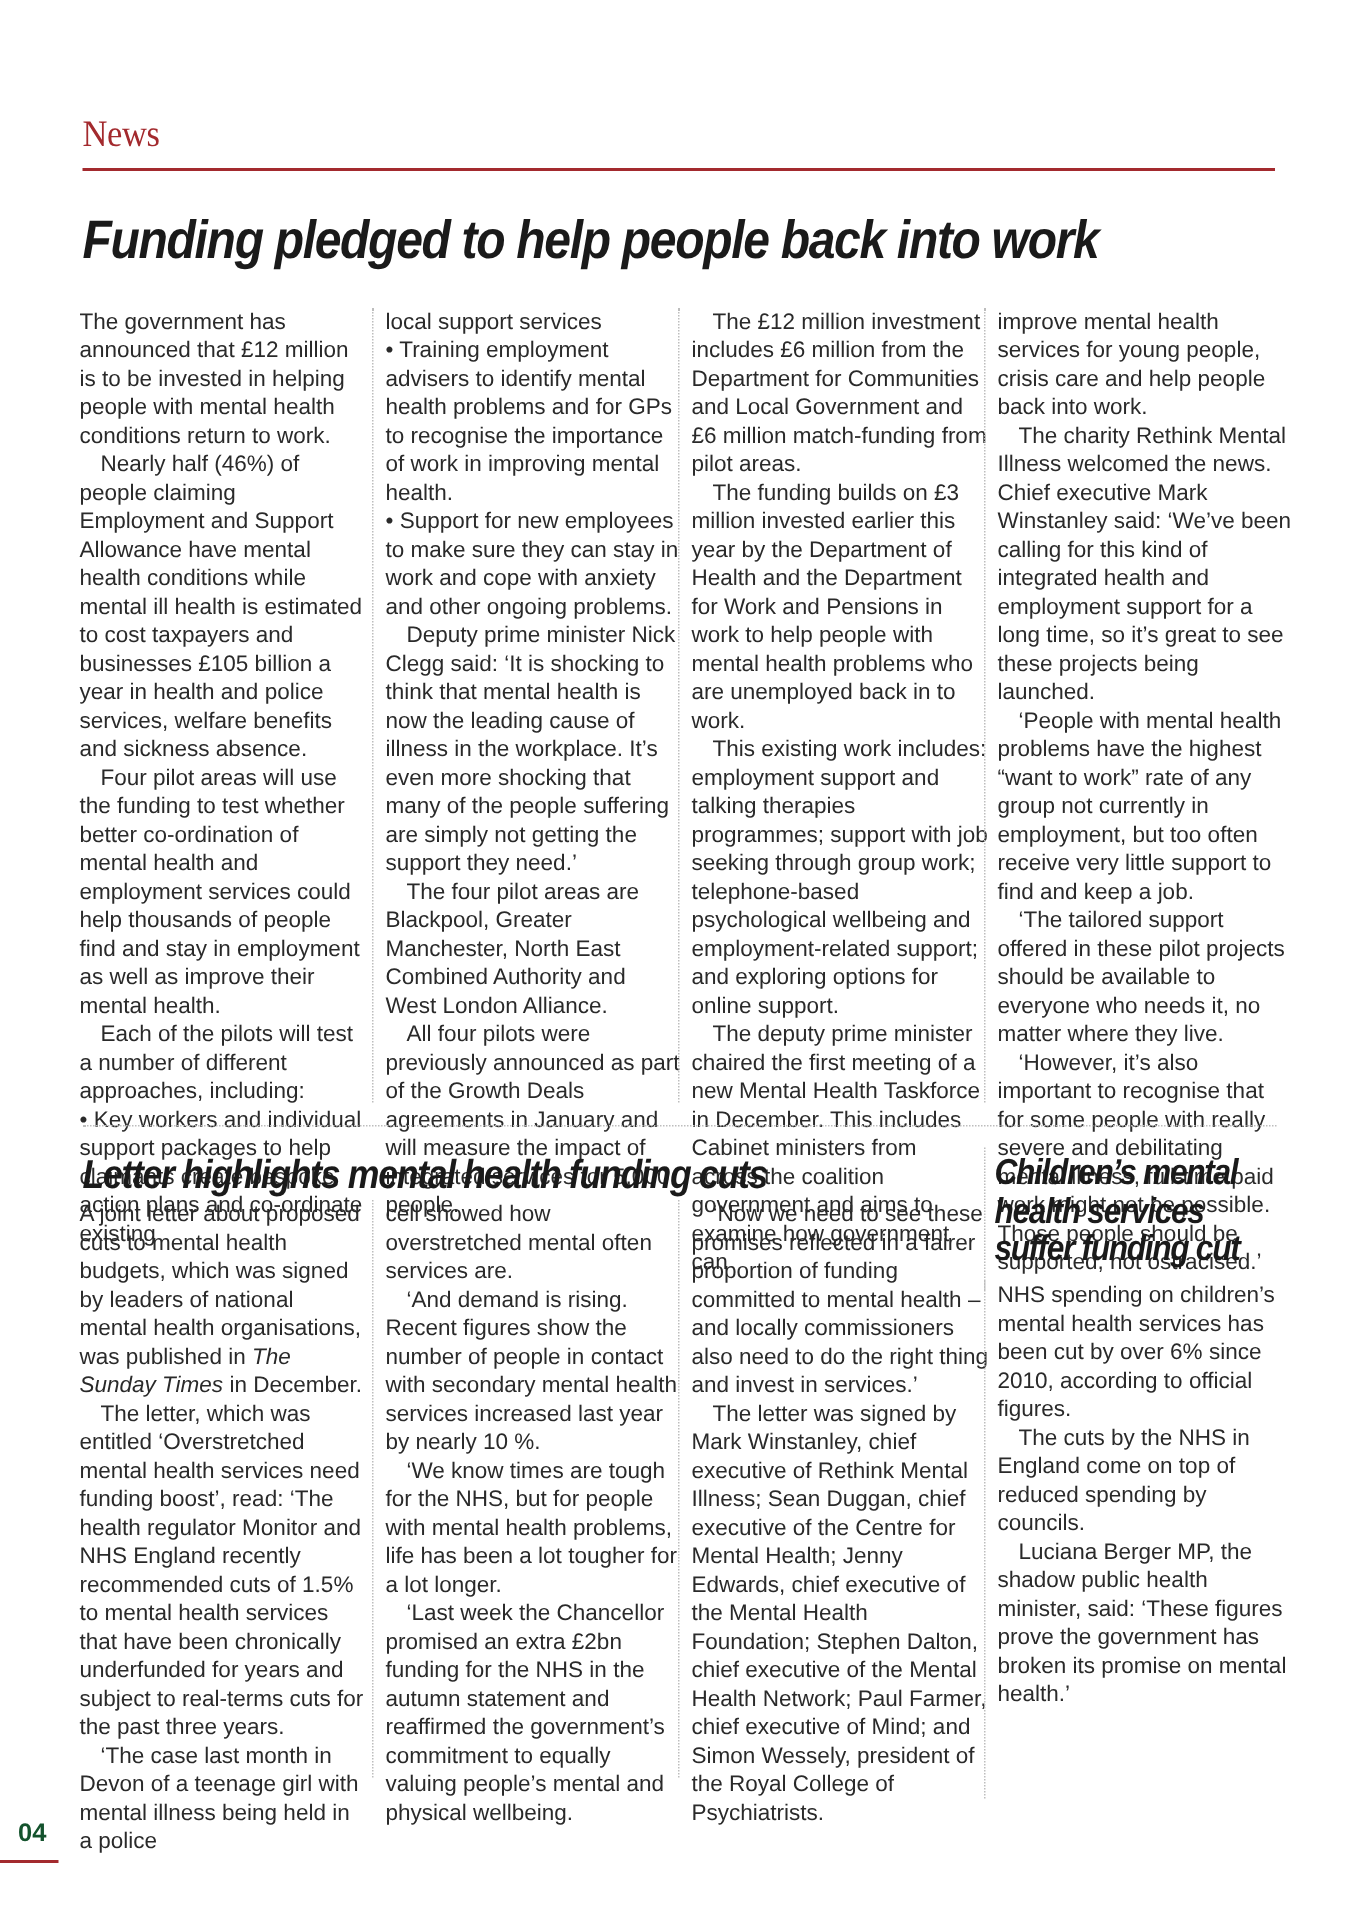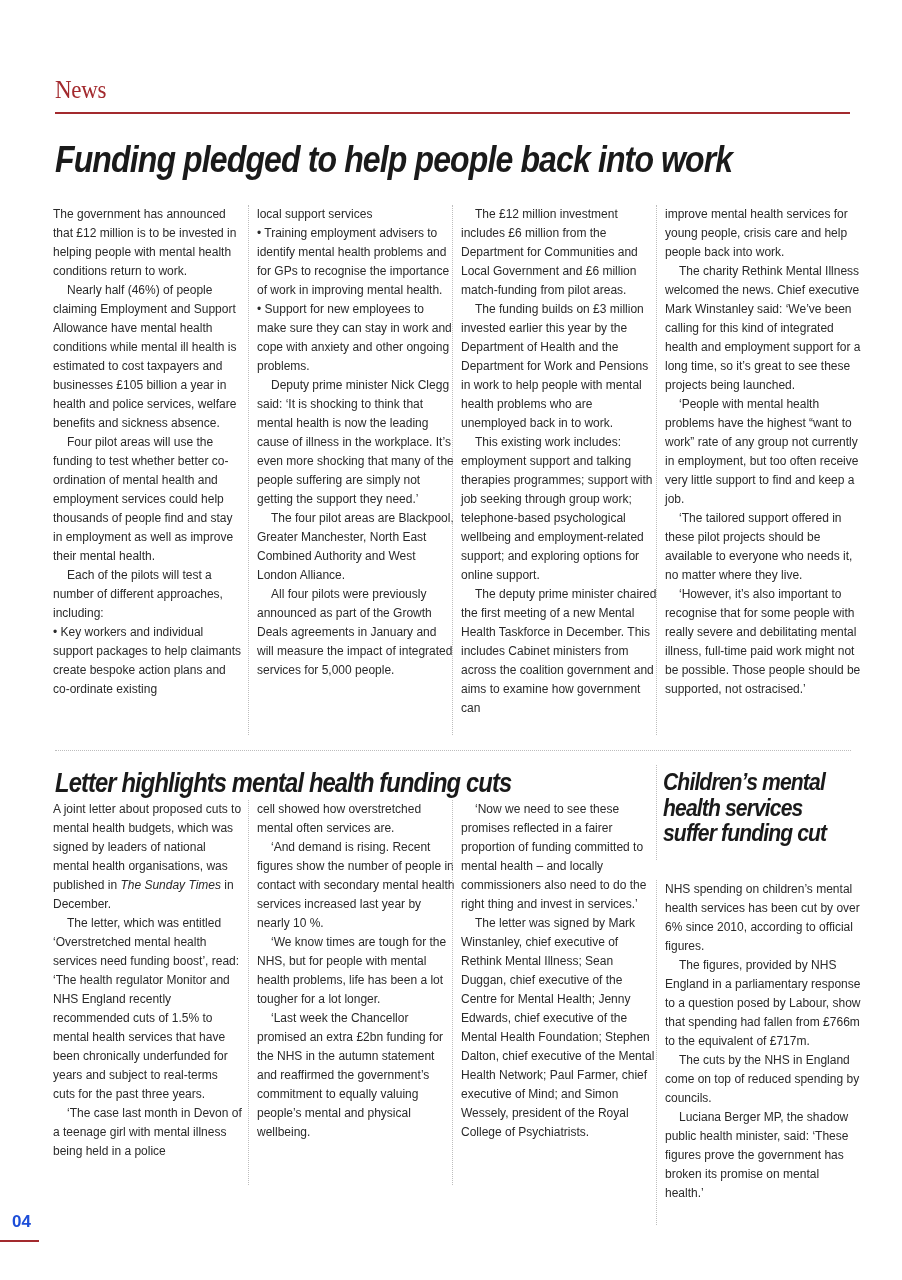--- a/index.html
+++ b/index.html
@@ -6,34 +6,34 @@
   body { width: 902px; height: 1280px; position: relative; overflow: hidden;
          font-family: "Liberation Sans", "DejaVu Sans", sans-serif; color: #2a2a2a; }
   .section-label { position: absolute; left: 55px; top: 76px; font-family: "Liberation Serif", "DejaVu Serif", serif;
                    font-size: 25px; color: #a32a2e; letter-spacing: -0.3px; transform: scaleX(0.92); transform-origin: left; }
   .section-rule { position: absolute; left: 55px; top: 112px; width: 795px; height: 0; border-top: 2px solid #a32a2e; }
   .headline { position: absolute; margin: 0; font-style: italic; font-weight: bold; color: #1a1a1a;
               letter-spacing: -1px; transform-origin: left top; }
   .h1 { left: 55px; top: 139px; font-size: 36px; transform: scaleX(0.89); white-space: nowrap; }
   .h2 { left: 55px; top: 768px; font-size: 27px; transform: scaleX(0.88); white-space: nowrap; }
   .h3 { left: 663px; top: 769px; font-size: 24px; line-height: 25.5px; width: 215px; transform: scaleX(0.88); }
-  .col { position: absolute; font-size: 12px; line-height: 19px; color: #2a2a2a; }
+  .col { position: absolute; font-size: 15px; line-height: 19px; color: #2a2a2a; }
   .col p { margin: 0; }
   .col p.indent { text-indent: 14px; }
   .col.dl { border-left: 1px dotted #bdbdbd; }
   .top .col { top: 205px; height: 530px; }
   .bot .col { top: 800px; height: 385px; }
   .c1 { left: 53px; width: 190px; }
   .c2 { left: 248px; width: 198px; padding-left: 8px; }
   .c3 { left: 452px; width: 198px; padding-left: 8px; }
   .c4 { left: 656px; width: 196px; padding-left: 8px; }
-  .bot .c4 { top: 880px; height: 345px; }
+  .bot .c4 { top: 854px; height: 345px; }
   .c4-head { position: absolute; left: 656px; top: 765px; height: 95px; border-left: 1px dotted #bdbdbd; }
   .h-divider { position: absolute; left: 55px; top: 750px; width: 796px; height: 0; border-top: 1px dotted #bdbdbd; }
-  .page-num { position: absolute; left: 12px; top: 1212px; font-size: 17px; font-weight: bold; color: #1d4ed8; }
+  .page-num { position: absolute; left: 12px; top: 1212px; font-size: 17px; font-weight: bold; color: #14532d; }
   .page-rule { position: absolute; left: 0; top: 1240px; width: 39px; border-top: 2px solid #a32a2e; }
   em { font-style: italic; }
 </style>
 </head>
 <body>
 
 <div class="section-label">News</div>
 <div class="section-rule"></div>
 
 <h1 class="headline h1">Funding pledged to help people back into work</h1>
@@ -86,21 +86,20 @@
       <p class="indent">‘Last week the Chancellor promised an extra £2bn funding for the NHS in the autumn statement and reaffirmed the government’s commitment to equally valuing people’s mental and physical wellbeing.</p>
     </div>
   <div class="col c3 dl">
       <p class="indent">‘Now we need to see these promises reflected in a fairer proportion of funding committed to mental health – and locally commissioners also need to do the right thing and invest in services.’</p>
       <p class="indent">The letter was signed by Mark Winstanley, chief executive of Rethink Mental Illness; Sean Duggan, chief executive of the Centre for Mental Health; Jenny Edwards, chief executive of the Mental Health Foundation; Stephen Dalton, chief executive of the Mental Health Network; Paul Farmer, chief executive of Mind; and Simon Wessely, president of the Royal College of Psychiatrists.</p>
     </div>
 
   <div class="c4-head"></div>
   <div class="col c4 dl">
       <p>NHS spending on children’s mental health services has been cut by over 6% since 2010, according to official figures.</p>
-      <p class="indent">The figures, provided by NHS England in a parliamentary response to a question posed by Labour, show that spending had fallen from £766m to the equivalent of £717m.</p>
       <p class="indent">The cuts by the NHS in England come on top of reduced spending by councils.</p>
       <p class="indent">Luciana Berger MP, the shadow public health minister, said: ‘These figures prove the government has broken its promise on mental health.’</p>
     </div>
 </div>
 <h3 class="headline h3">Children’s mental health services suffer funding cut</h3>
 
 <div class="page-num">04</div>
 <div class="page-rule"></div>
 
 </body></html>

